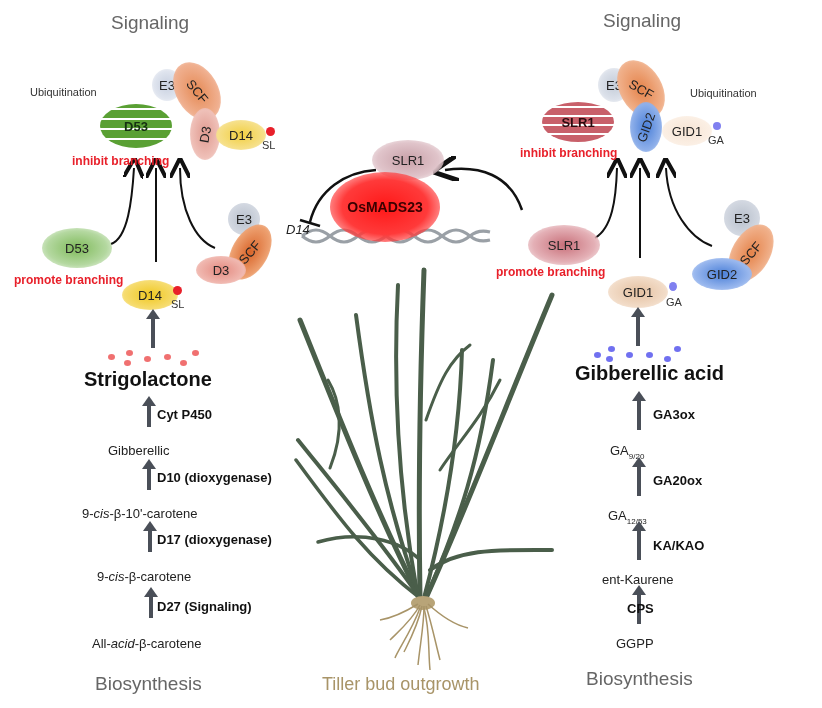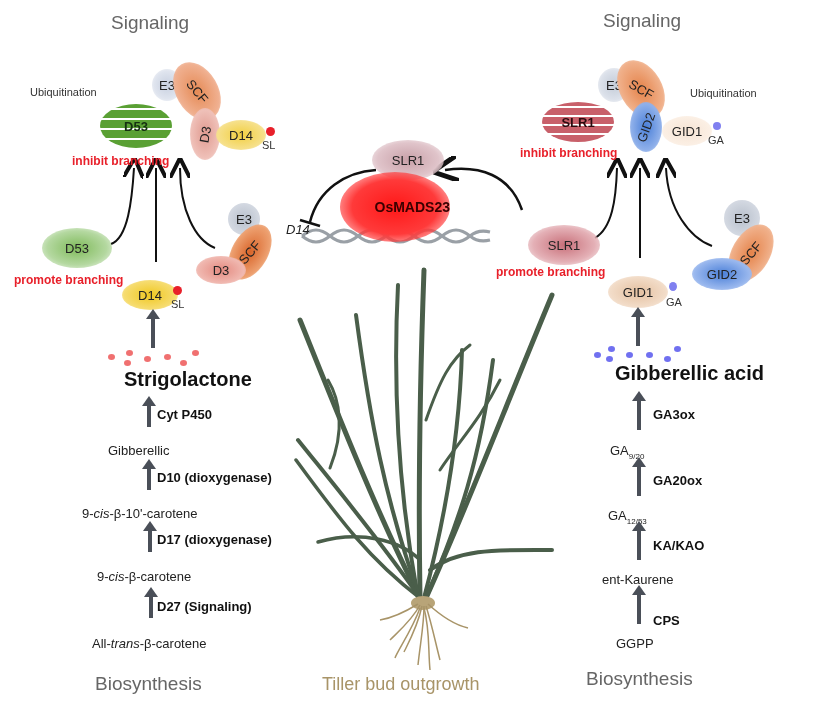--- a/index.html
+++ b/index.html
@@ -3,21 +3,21 @@
 <meta charset="utf-8">
 <style>
   html,body{margin:0;padding:0;background:#fff;}
   body{width:822px;height:708px;position:relative;overflow:hidden;font-family:"Liberation Sans",sans-serif;color:#222;}
   .abs{position:absolute;}
   .section-title{font-size:19px;color:#666;white-space:nowrap;}
   .small{font-size:11px;color:#333;white-space:nowrap;}
   .red{color:#e8202a;font-weight:bold;font-size:12px;white-space:nowrap;}
   .blob{position:absolute;border-radius:50%;display:flex;align-items:center;justify-content:center;font-size:13px;color:#222;white-space:nowrap;}
   .blob span{display:inline-block;}
-  .big{font-size:20px;font-weight:bold;color:#111;white-space:nowrap;margin-left:40px;}
+  .big{font-size:20px;font-weight:bold;color:#111;white-space:nowrap;}
   .step{font-size:13px;color:#222;white-space:nowrap;}
   .enz{font-size:13px;font-weight:bold;color:#111;white-space:nowrap;}
   .arrow-up{position:absolute;width:4px;background:#4a4f58;}
   .arrow-up::before{content:"";position:absolute;left:-5px;top:-9px;border-left:7px solid transparent;border-right:7px solid transparent;border-bottom:10px solid #4a4f58;}
   svg{position:absolute;left:0;top:0;}
 </style>
 </head>
 <body>
 
 <svg width="822" height="708">
@@ -146,28 +146,28 @@
 <div class="arrow-up" style="left:147px;top:468px;height:22px;"></div>
 <div class="abs enz" style="left:157px;top:470px;text-align:center;">D10 (dioxygenase)</div>
 <div class="abs step" style="left:82px;top:506px;"><span>9-</span><i>cis</i><span>-β-10'-carotene</span></div>
 
 <div class="arrow-up" style="left:148px;top:530px;height:22px;"></div>
 <div class="abs enz" style="left:157px;top:532px;text-align:center;">D17 (dioxygenase)</div>
 <div class="abs step" style="left:97px;top:569px;"><span>9-</span><i>cis</i><span>-β-carotene</span></div>
 
 <div class="arrow-up" style="left:149px;top:596px;height:22px;"></div>
 <div class="abs enz" style="left:157px;top:599px;">D27 (Signaling)</div>
-<div class="abs step" style="left:92px;top:636px;"><span>All-</span><i>trans</i><span>-β-carotene</span></div>
+<div class="abs step" style="left:92px;top:636px;"><span>All-</span><i>acid</i><span>-β-carotene</span></div>
 
 <div class="abs section-title" style="left:95px;top:673px;">Biosynthesis</div>
 
 <div class="blob" style="left:372px;top:140px;width:72px;height:40px;background:radial-gradient(#c8a0a8,#e0c4ca 60%,rgba(255,255,255,0));">
     <span>SLR1</span>
   </div>
-<div class="blob" style="left:340px;top:172px;width:110px;height:70px;background:radial-gradient(#ff1818,#ff3a3a 55%,rgba(255,90,90,0) 100%);justify-content:flex-end;">
+<div class="blob" style="left:330px;top:172px;width:110px;height:70px;background:radial-gradient(#ff1818,#ff3a3a 55%,rgba(255,90,90,0) 100%);">
     <span style="font-weight:bold;color:#3a0000;font-size:14px;">OsMADS23</span>
   </div>
 <div class="abs" style="left:286px;top:222px;font-style:italic;font-size:13px;color:#222;">D14</div>
 <div class="abs" style="left:322px;top:674px;font-size:18px;color:#a89468;white-space:nowrap;">Tiller bud outgrowth</div>
 
 <div class="abs section-title" style="left:603px;top:10px;">Signaling</div>
 <div class="abs small" style="left:690px;top:87px;">Ubiquitination</div>
 
 <div class="blob" style="left:598px;top:68px;width:32px;height:34px;background:radial-gradient(#c4ccd8,#dce1ea 60%,rgba(255,255,255,0));">
     <span>E3</span>
@@ -227,16 +227,16 @@
 
 <div class="arrow-up" style="left:637px;top:466px;height:30px;"></div>
 <div class="abs enz" style="left:653px;top:473px;text-align:right;">GA20ox</div>
 <div class="abs step" style="left:608px;top:508px;"><span>GA</span><sub style="font-size:8px;">12/53</sub></div>
 
 <div class="arrow-up" style="left:637px;top:530px;height:30px;"></div>
 <div class="abs enz" style="left:653px;top:538px;">KA/KAO</div>
 <div class="abs step" style="left:594px;top:572px;margin-left:8px;">ent-Kaurene</div>
 
 <div class="arrow-up" style="left:637px;top:594px;height:30px;"></div>
-<div class="abs enz" style="left:653px;top:601px;margin-top:12px;">CPS</div>
+<div class="abs enz" style="left:627px;top:601px;">CPS</div>
 <div class="abs step" style="left:616px;top:636px;">GGPP</div>
 
 <div class="abs section-title" style="left:586px;top:668px;">Biosynthesis</div>
 
 </body></html>

